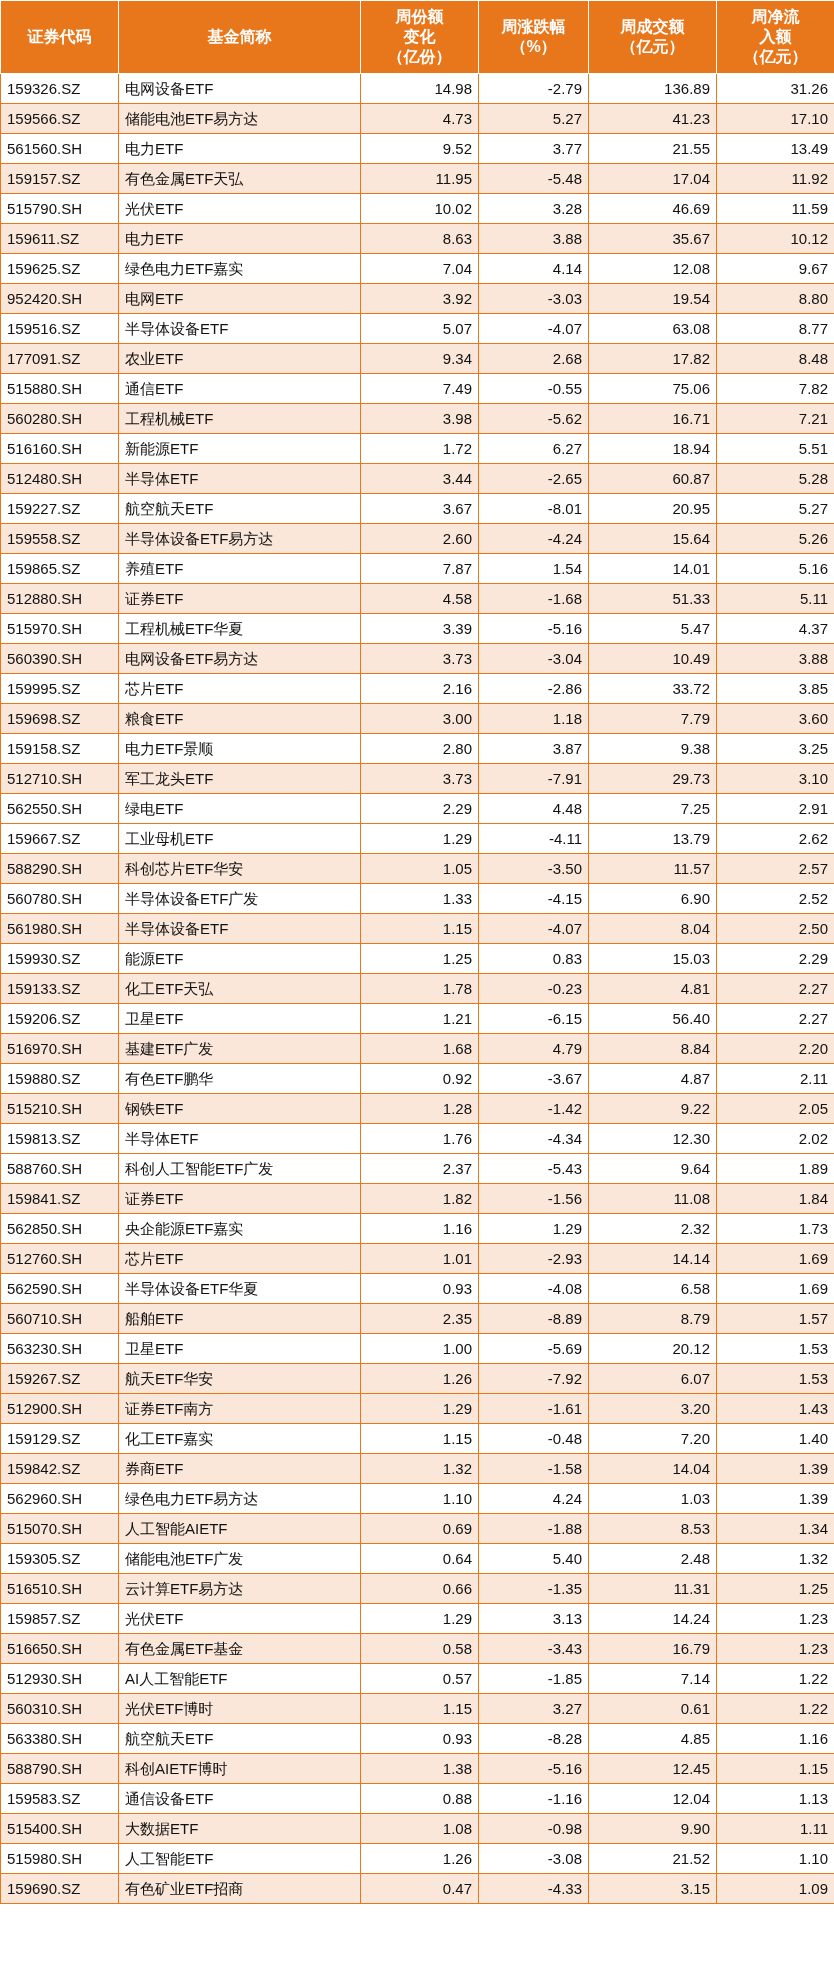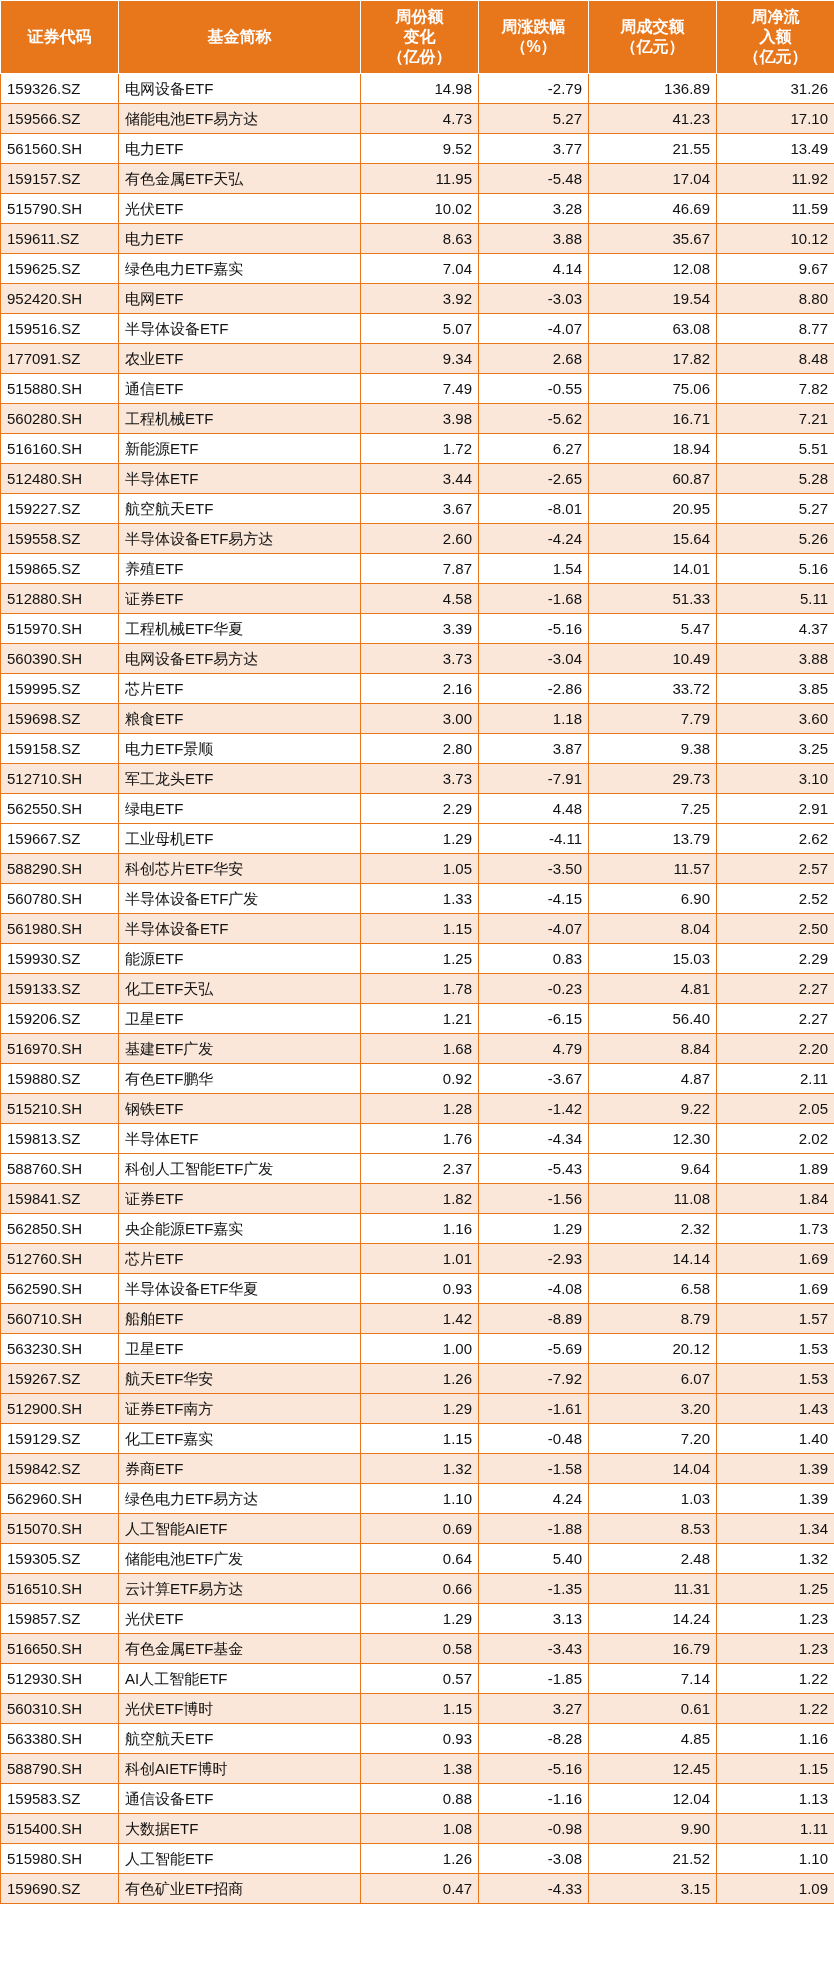--- a/index.html
+++ b/index.html
@@ -412,21 +412,21 @@
         <td class="c-code">562590.SH</td>
         <td class="c-name">半导体设备ETF华夏</td>
         <td class="c-num">0.93</td>
         <td class="c-num">-4.08</td>
         <td class="c-num">6.58</td>
         <td class="c-num">1.69</td>
       </tr>
       <tr class="row-even">
         <td class="c-code">560710.SH</td>
         <td class="c-name">船舶ETF</td>
-        <td class="c-num">1.42</td>
+        <td class="c-num">2.35</td>
         <td class="c-num">-8.89</td>
         <td class="c-num">8.79</td>
         <td class="c-num">1.57</td>
       </tr>
       <tr class="row-odd">
         <td class="c-code">563230.SH</td>
         <td class="c-name">卫星ETF</td>
         <td class="c-num">1.00</td>
         <td class="c-num">-5.69</td>
         <td class="c-num">20.12</td>

